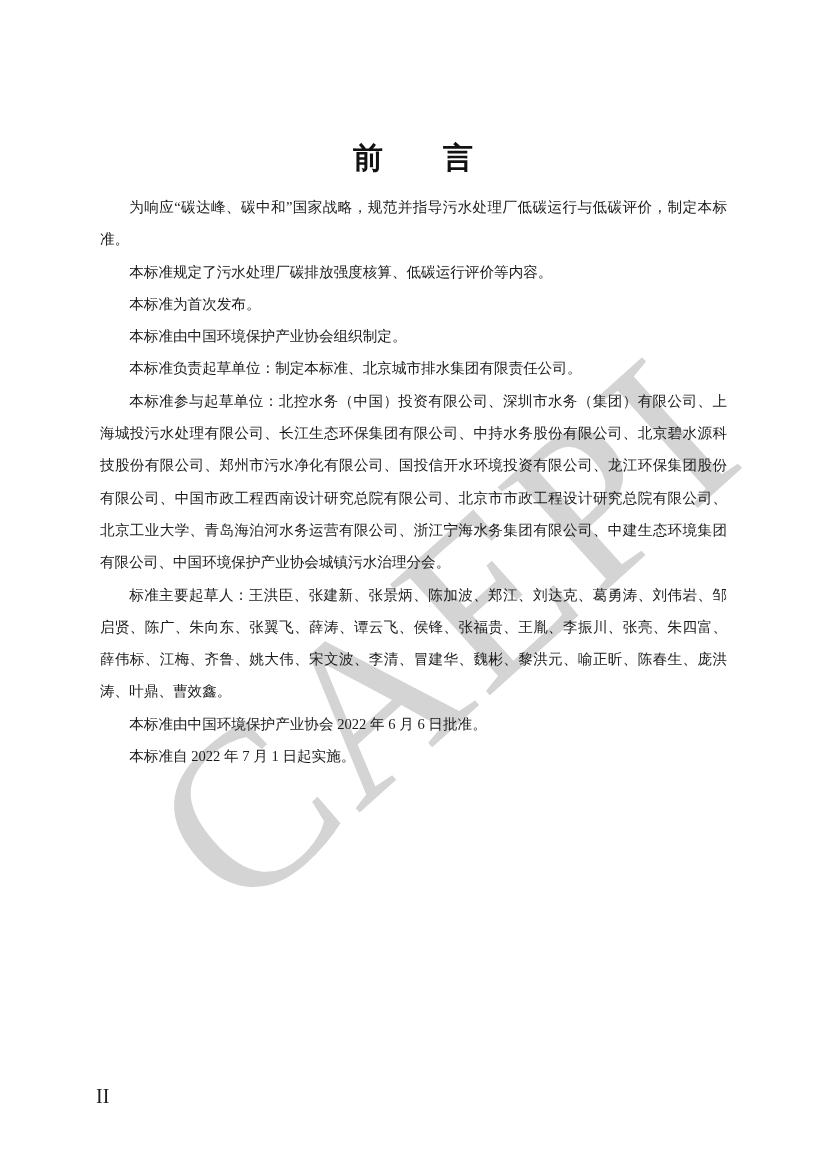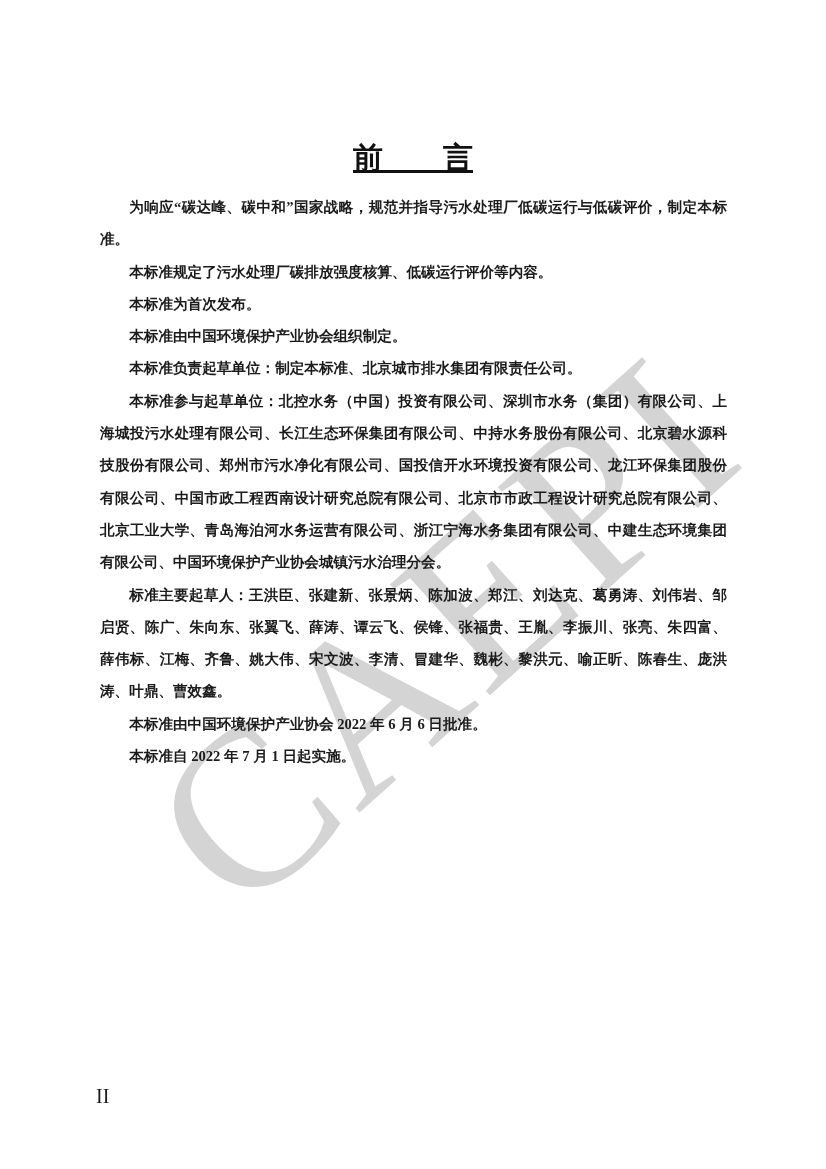--- a/index.html
+++ b/index.html
@@ -45,38 +45,36 @@
     left: 0;
     width: 826px;
     margin: 0;
     text-align: center;
     font-size: 30px;
     line-height: 40px;
     font-weight: bold;
     font-family: "Liberation Sans", "DejaVu Sans", sans-serif;
     color: #111;
     white-space: pre;
-    text-decoration: underline;
   }
   .paragraphs {
     position: absolute;
     left: 100px;
     top: 191px;
     width: 627px;
   }
   .paragraphs p {
     margin: 0;
     padding: 0;
     font-size: 14.6px;
     line-height: 32.3px;
     text-align: justify;
     text-indent: 2em;
     word-break: break-all;
     overflow-wrap: anywhere;
-    font-weight: bold;
   }
   .page-number {
     position: absolute;
     left: 96px;
     top: 1086px;
     font-size: 20px;
     line-height: 20px;
     color: #1b1b1b;
   }
 </style>

